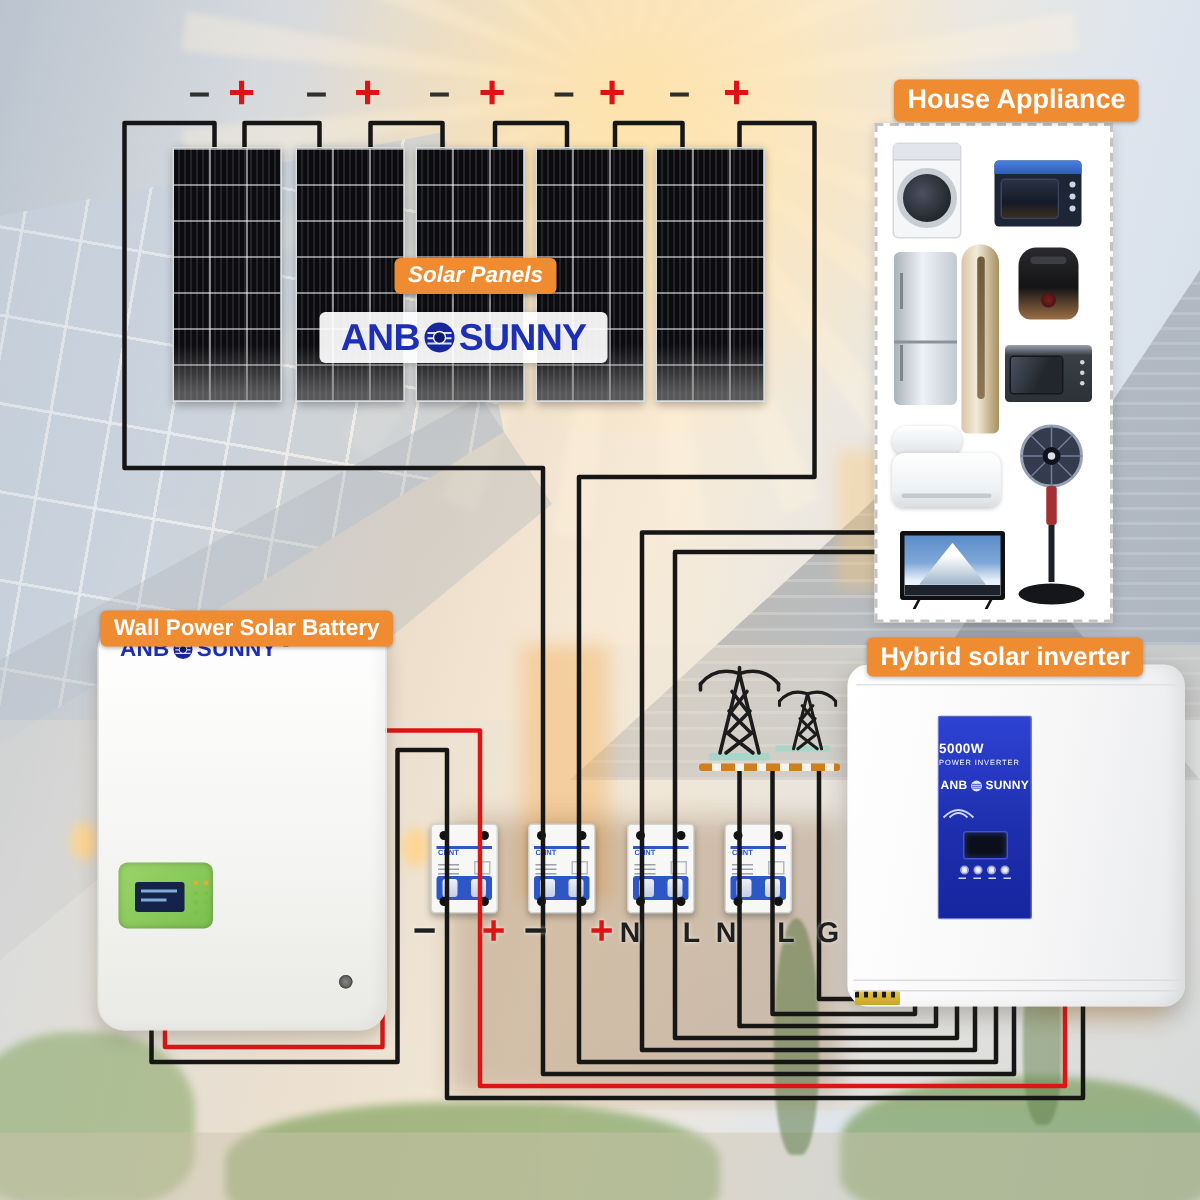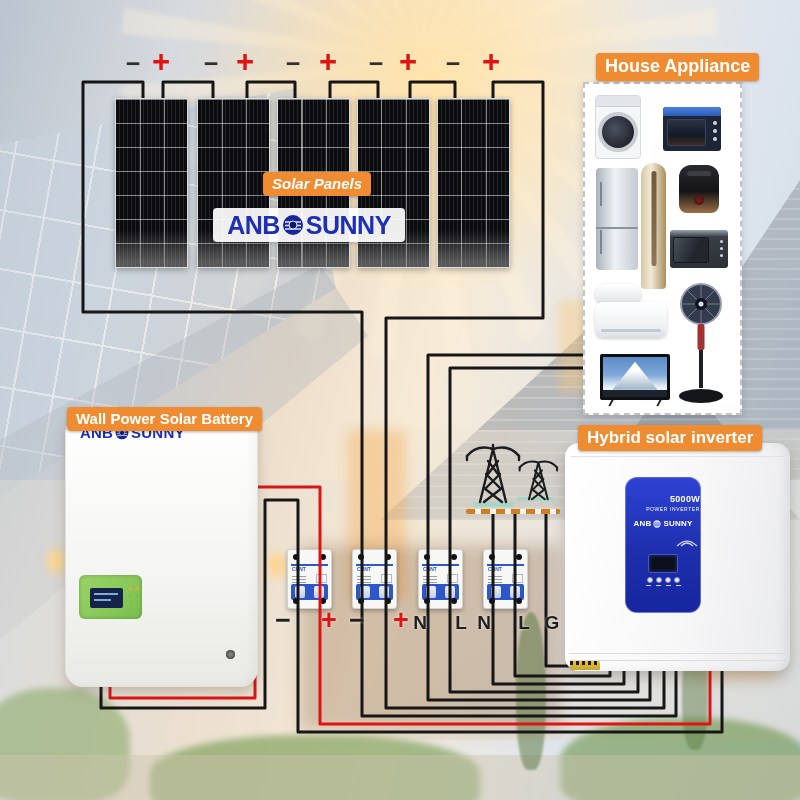--- a/index.html
+++ b/index.html
@@ -101,23 +101,23 @@
   .bat-screw{position:absolute;right:22px;bottom:27px;width:9px;height:9px;border-radius:50%;
       background:radial-gradient(#888,#444);box-shadow:inset 0 0 1px #000;}
 
   
   .inverter{position:absolute;left:565px;top:443px;width:225px;height:228px;border-radius:14px;
       background:linear-gradient(100deg,#ffffff 0%,#f7f7f8 55%,#e9eaec 100%);
       box-shadow:0 6px 14px rgba(60,50,40,.28), inset -6px 0 10px rgba(0,0,0,.06);}
   .inv-seam-top{position:absolute;left:6px;right:6px;top:13px;height:1px;background:#e2e2e4;}
   .inv-seam-b1{position:absolute;left:4px;right:4px;bottom:17px;height:1px;background:#dcdcde;}
   .inv-seam-b2{position:absolute;left:4px;right:4px;bottom:10px;height:1px;background:#dcdcde;}
-  .inv-panel{position:absolute;left:60px;top:34px;width:76px;height:136px;border-radius:12px;
+  .inv-panel{position:absolute;left:60px;top:34px;width:63px;height:136px;border-radius:2px;
       background:linear-gradient(180deg,#2e42d4 0%,#1e2fae 55%,#1626a0 100%);
-      border:1px solid rgba(255,255,255,.3);color:#fff;text-align:right;padding-top:16px;}
+      border:1px solid rgba(255,255,255,.3);color:#fff;text-align:left;padding-top:16px;}
   .inv-power{font-size:9px;font-weight:800;letter-spacing:.3px;}
   .inv-type{font-size:5px;letter-spacing:.6px;margin-top:2px;}
   .inv-logo{justify-content:center;font-size:8px;color:#fff;margin-top:7px;letter-spacing:.2px;}
   .inv-wifi{margin-top:6px;}
   .inv-screen{width:30px;height:19px;margin:2px auto 3px;background:#0b0f1c;border:1px solid #4352d6;
       border-radius:2px;box-shadow:inset 0 0 4px rgba(90,120,255,.4);}
   .inv-btns{display:flex;justify-content:center;gap:3px;margin-top:4px;}
   .inv-btns i{width:6px;height:6px;border-radius:50%;background:radial-gradient(#fdfdff,#c9cfee);
       border:1px solid #9aa4da;}
   .inv-btn-lbls{display:flex;justify-content:center;gap:5px;margin-top:2px;}

